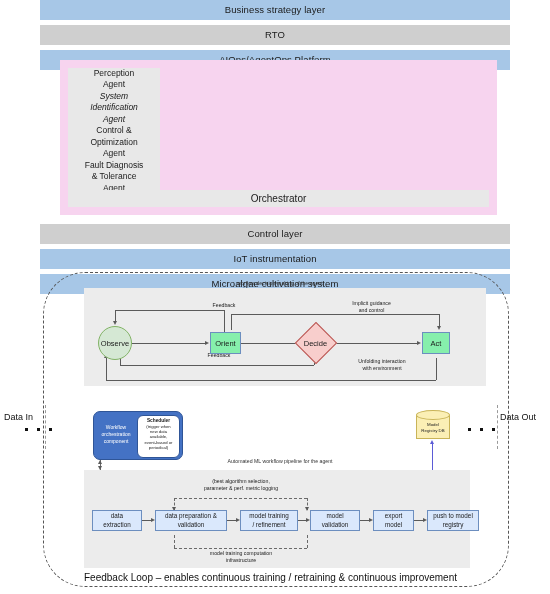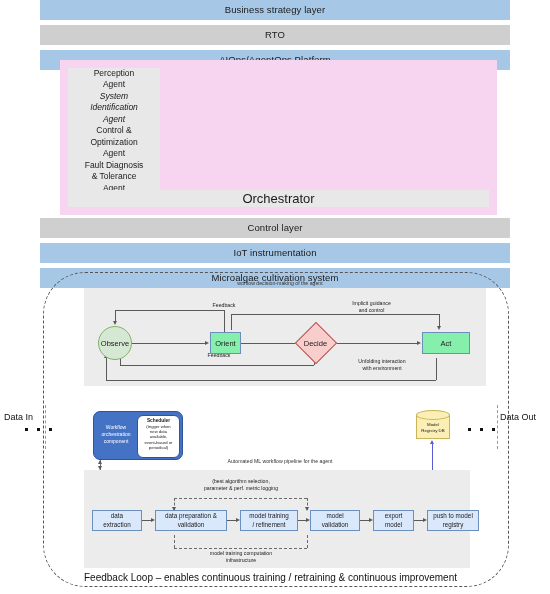--- a/index.html
+++ b/index.html
@@ -17,23 +17,23 @@
   .agent-band{position:absolute;left:60px;top:60px;width:437px;height:155px;
               background:#f7d4ef;}
   .agent-row{position:absolute;left:8px;top:8px;width:421px;height:114px;
              display:flex;justify-content:space-between;flex-direction:column;}
   .agent-box{width:92px;height:114px;background:#e8e8e8;
              display:flex;align-items:center;justify-content:center;
              text-align:center;font-size:8.5px;line-height:1.35;padding:0 3px;
              box-sizing:border-box;}
   .orchestrator{position:absolute;left:8px;top:130px;width:421px;height:17px;
                 background:#e8e8e8;display:flex;align-items:center;
-                justify-content:center;font-size:13px;}
-
-  .lower-stack{position:absolute;left:40px;top:218px;width:470px;}
+                justify-content:center;font-size:10px;}
+
+  .lower-stack{position:absolute;left:40px;top:224px;width:470px;}
 
   
   .frame{position:absolute;left:43px;top:272px;width:466px;height:315px;
          border:1.2px dashed #555;border-radius:42px;box-sizing:border-box;}
 
   .cap{position:absolute;font-size:5.2px;color:#333;text-align:center;
        line-height:1.3;}
 
   .ooda-panel{position:absolute;left:84px;top:288px;width:386px;height:98px;
               background:#ececec;padding-left:16px;}
@@ -181,21 +181,21 @@
 
   <div class="node n-observe" style="left:14px;top:38px;">
     <span>Observe</span>
   </div>
   <div class="node n-rect" style="left:126px;top:44px;width:31px;height:22px;">
     <span>Orient</span>
   </div>
   <div class="node n-diamond" style="left:217px;top:40px;">
     <span>Decide</span>
   </div>
-  <div class="node n-rect" style="left:338px;top:44px;width:48px;height:22px;">
+  <div class="node n-rect" style="left:338px;top:44px;width:28px;height:22px;">
     <span>Act</span>
   </div>
 </div>
 
 <div class="orch-comp">
   <div class="orch-label" style="white-space:pre-line;">Workflow
 orchestration
 component</div>
   <div class="sched">
     <div class="t">Scheduler</div>

